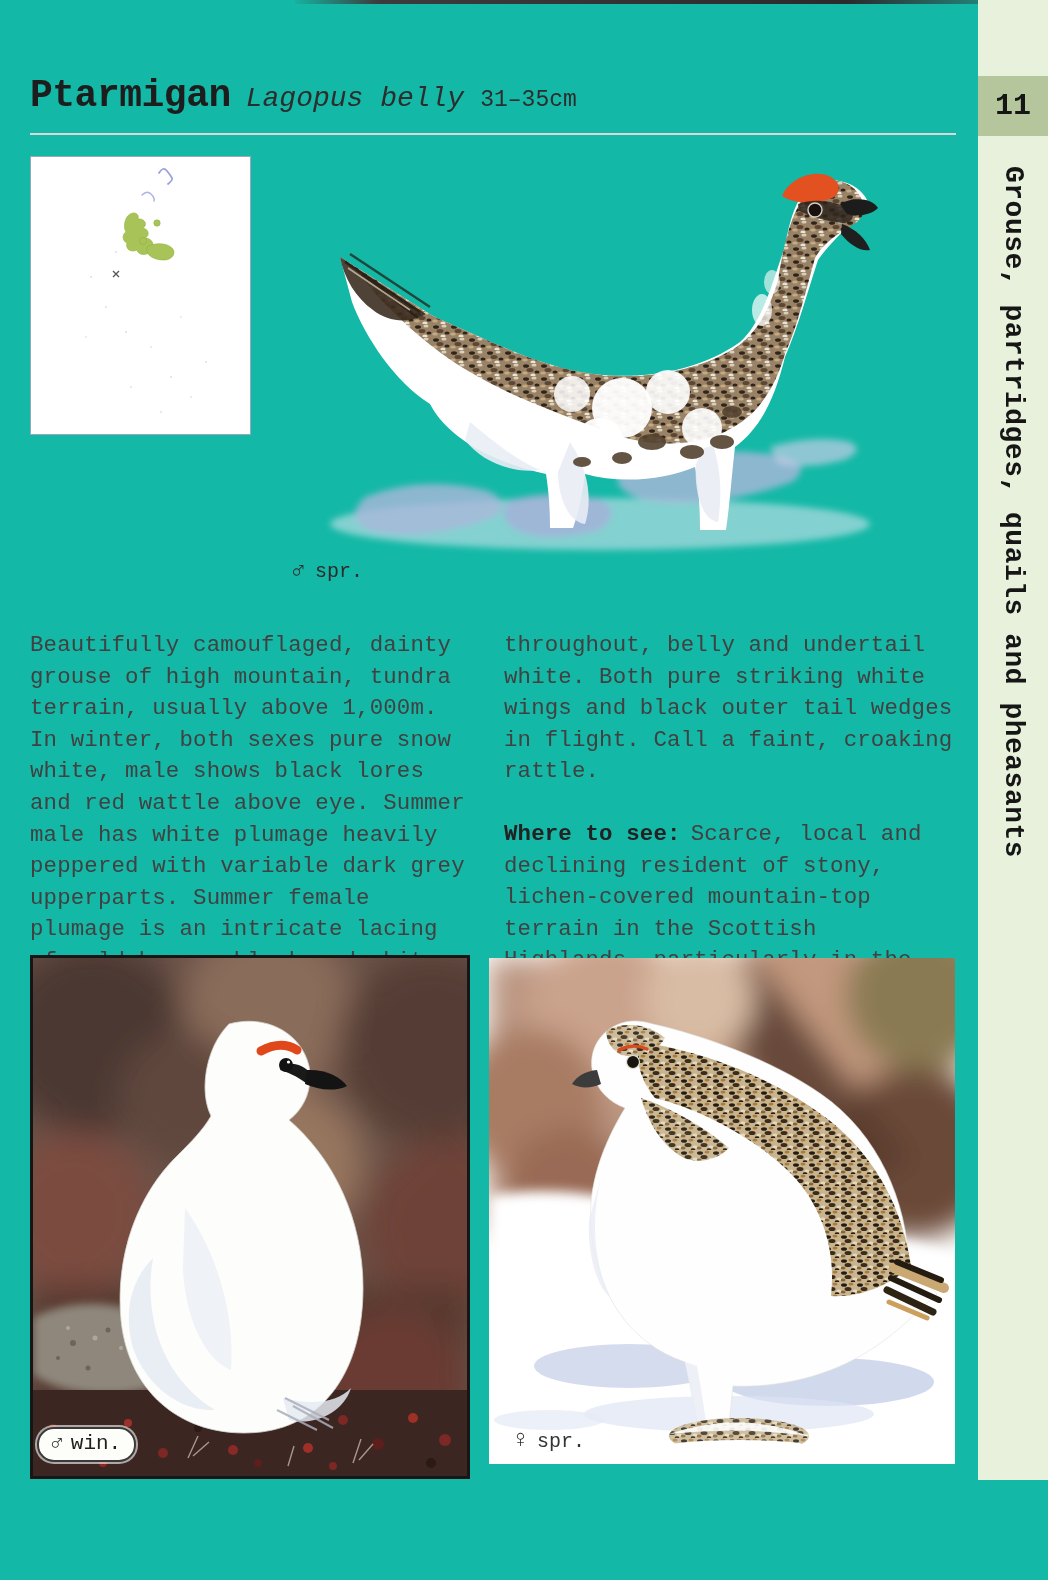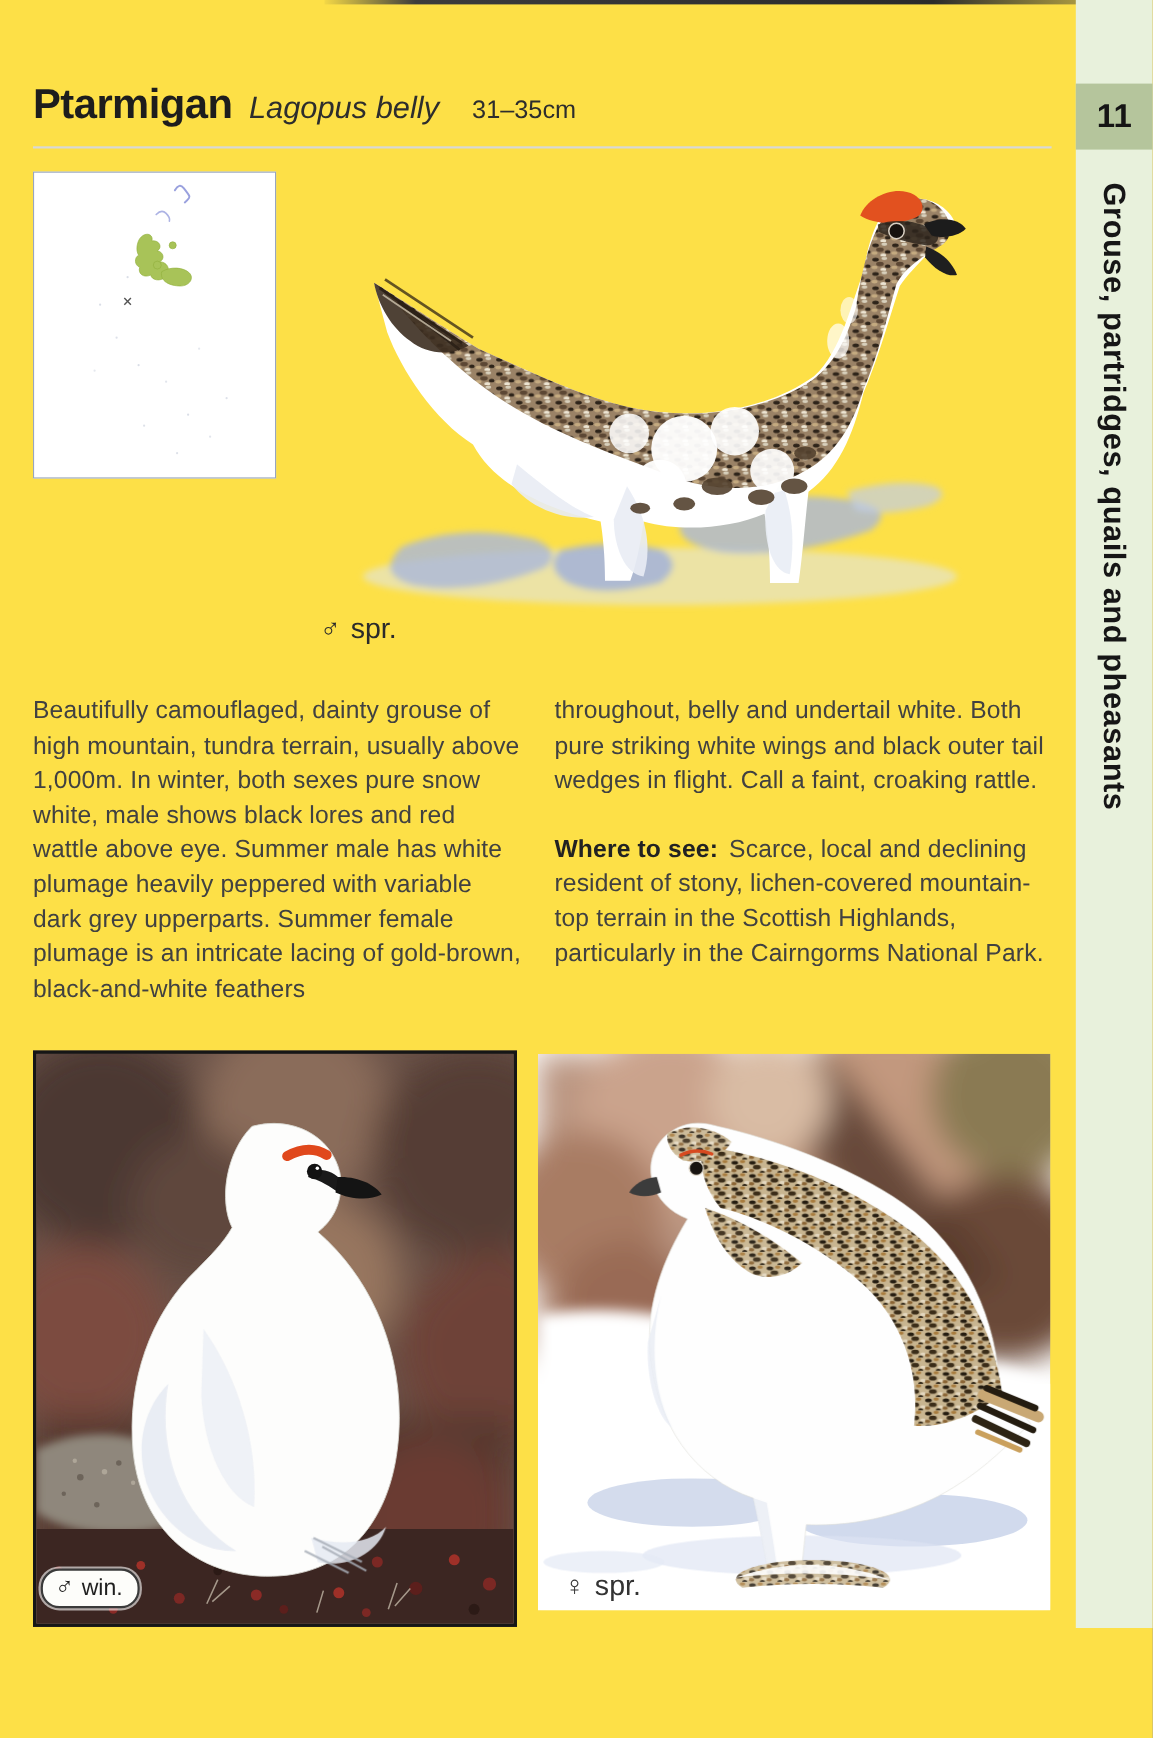--- a/index.html
+++ b/index.html
@@ -1,45 +1,45 @@
 <!DOCTYPE html>
 <html><head>
 <meta charset="utf-8">
 <style>
   html,body{margin:0;padding:0;background:#9a9a9a;}
   .page{
     position:relative;width:1048px;height:1580px;margin:0 auto;
-    background:#fde047;overflow:hidden;
-    font-family:Liberation Sans, sans-serif;
+    background:#14b8a6;overflow:hidden;
+    font-family:Liberation Mono, monospace;
   }
   
   .top-line{position:absolute;top:0;left:295px;width:692px;height:4px;
     background:linear-gradient(to right,rgba(58,58,58,.05),#3c3c3c 12%,#2b2b2b 80%,rgba(58,58,58,.4));}
   
   .header{position:absolute;left:30px;top:74px;display:flex;align-items:baseline;white-space:nowrap;}
   .title{font-size:38px;font-weight:700;color:#1d1d1d;letter-spacing:-.5px;margin:0;}
   .sci{font-size:28px;font-style:italic;color:#2d2d2d;margin-left:15px;}
-  .size{font-size:23px;color:#2d2d2d;margin-left:30px;}
+  .size{font-size:23px;color:#2d2d2d;margin-left:16px;}
   .rule{position:absolute;left:30px;top:133px;width:926px;height:2px;background:#d8d8d8;}
   
   .sidebar{position:absolute;left:978px;top:0;width:70px;height:1480px;background:#e8f1dc;}
   .side-tab{position:absolute;left:0;top:76px;width:70px;height:60px;background:#b5c59c;
     display:flex;align-items:center;justify-content:center;}
   .side-tab span{font-size:30px;font-weight:700;color:#151515;}
   .side-title{position:absolute;top:166px;left:50%;transform:translateX(-50%);
     writing-mode:vertical-rl;text-orientation:mixed;
     font-size:28px;font-weight:700;color:#161616;letter-spacing:.5px;white-space:nowrap;}
   
   .map{position:absolute;left:30px;top:156px;width:219px;height:277px;
     border:1px solid #98a6bf;background:#ffffff;}
   
   .main-photo{position:absolute;left:270px;top:142px;width:690px;height:420px;margin:0;}
   .caption{position:absolute;display:flex;align-items:baseline;color:#2b2b2b;}
   .caption .sym{font-size:25px;margin-right:9px;}
-  .caption .lab{font-size:26px;}
+  .caption .lab{font-size:20px;}
   .cap-main{left:291px;top:556px;}
   .cap-female{left:513px;top:1426px;color:#333;}
   
   .col{position:absolute;top:630px;font-size:22.4px;line-height:31.6px;color:#414141;letter-spacing:.15px;}
   .col p{margin:0;}
   .col1{left:30px;width:444px;}
   .col2{left:504px;width:454px;}
   .where{margin-top:31px !important;}
   .where strong{color:#222;font-weight:700;margin-right:10px;}
   

